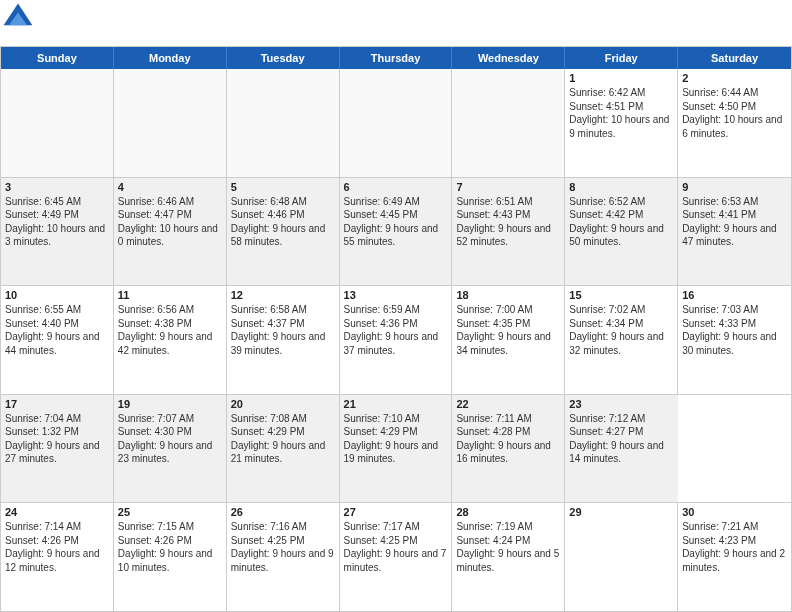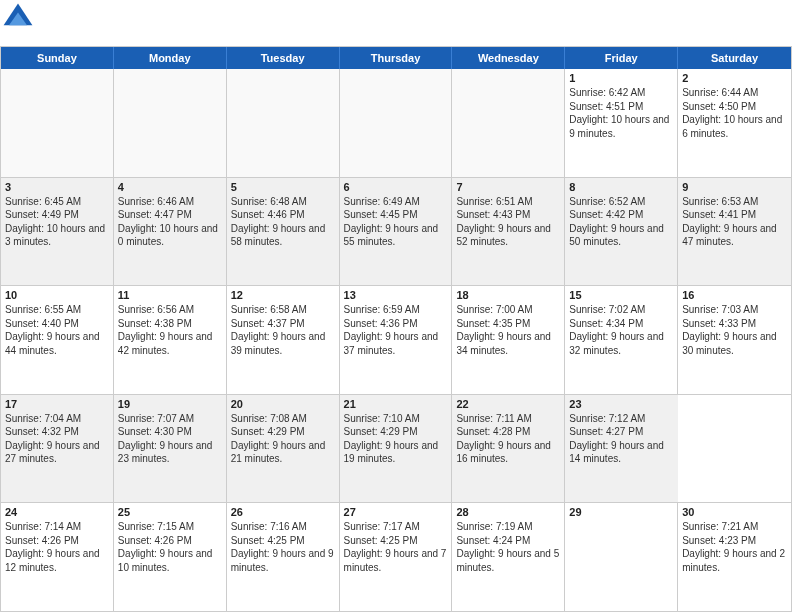--- a/index.html
+++ b/index.html
@@ -261,21 +261,21 @@
             <div class="day-info">Sunrise: 7:03 AM
 Sunset: 4:33 PM
 Daylight: 9 hours
 and 30 minutes.</div>
           </div>
         </div>
         <div class="cal-row">
           <div class="cal-cell shaded">
             <span class="day-num">17</span>
             <div class="day-info">Sunrise: 7:04 AM
-Sunset: 4:32 PM
+Sunset: 1:32 PM
 Daylight: 9 hours
 and 27 minutes.</div>
           </div>
           <div class="cal-cell shaded">
             <span class="day-num">19</span>
             <div class="day-info">Sunrise: 7:07 AM
 Sunset: 4:30 PM
 Daylight: 9 hours
 and 23 minutes.</div>
           </div>

